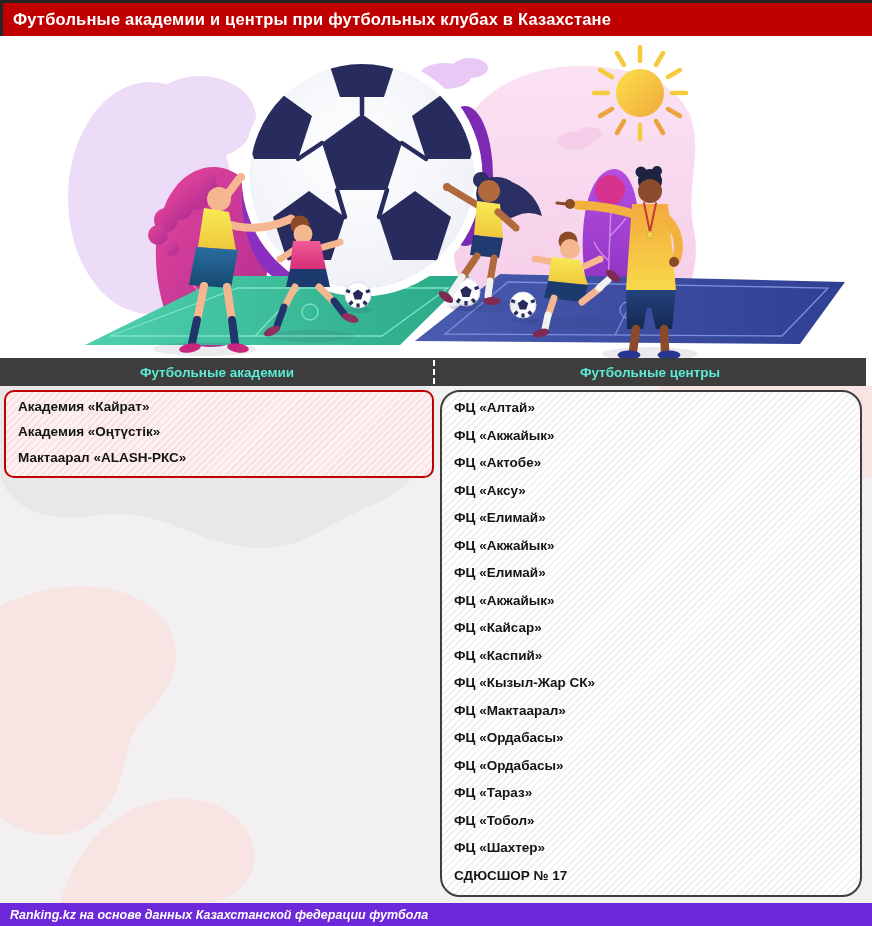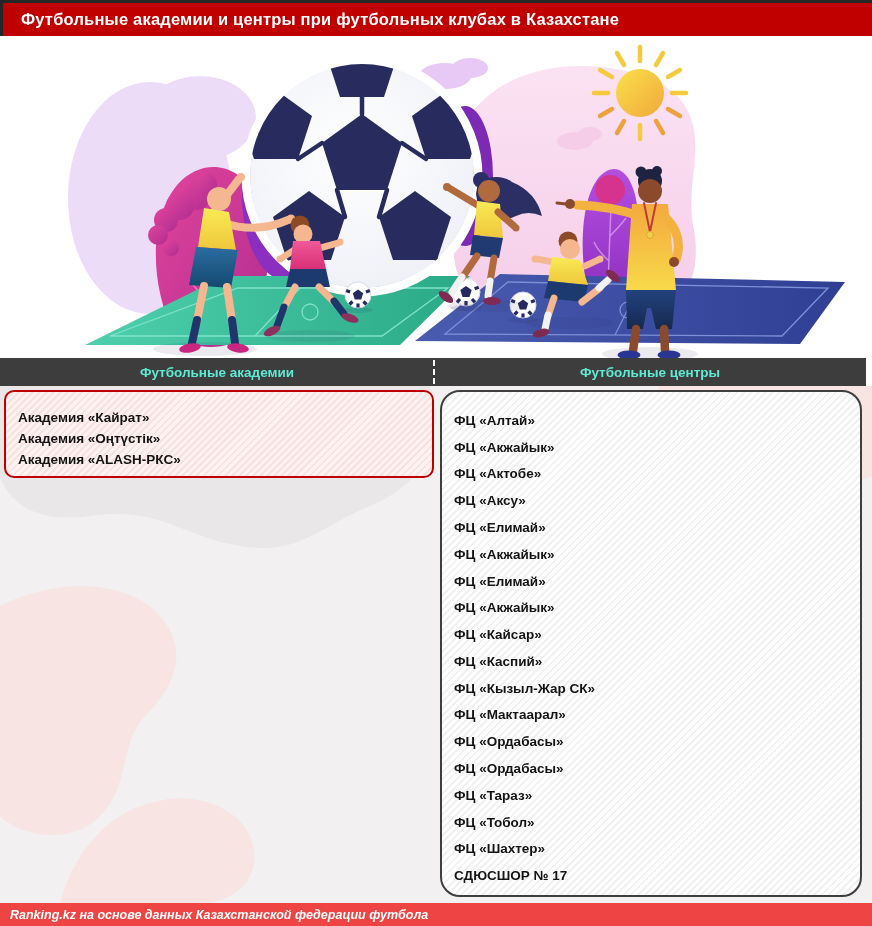--- a/index.html
+++ b/index.html
@@ -2,48 +2,48 @@
 <html><head>
 <meta charset="utf-8">
 <style>
   html,body{margin:0;padding:0;background:#fff;}
   .page{position:relative;width:872px;height:926px;overflow:hidden;background:#fff;
         font-family:"Liberation Sans",sans-serif;}
   
   .titlebar{box-sizing:border-box;height:36px;background:#c00000;
             border-top:3px solid #262626;border-left:3px solid #262626;
             display:flex;align-items:center;padding-left:10px;}
-  .titlebar h1{margin:8px;font-size:16.5px;font-weight:bold;color:#fff;letter-spacing:.2px;}
+  .titlebar h1{margin:0;font-size:16.5px;font-weight:bold;color:#fff;letter-spacing:.2px;}
   
   .hero{height:322px;background:#fff;overflow:hidden;}
   .hero svg{display:block;}
   
   .colheads{position:relative;height:28px;background:#fff;}
   .colhead{position:absolute;top:0;height:28px;background:#3d3d3d;color:#5eead4;
            display:flex;align-items:center;justify-content:center;
            font-size:13.5px;font-weight:bold;}
   .colhead.left{left:0;width:434px;}
   .colhead.right{left:434px;width:432px;}
   .dashdiv{position:absolute;left:433px;top:2px;height:24px;width:0;
            border-left:2px dashed #ffffff;z-index:2;}
   
   .content{position:relative;height:517px;background:#f2f0f0;}
   .bgblobs{position:absolute;left:0;top:0;}
   ul.box{position:absolute;margin:0;list-style:none;box-sizing:border-box;
          display:flex;flex-direction:column;justify-content:space-evenly;
-         padding:15px 8px 6px 12px;}
+         padding:2px 8px 6px 12px;}
   ul.academies{left:4px;top:4px;width:430px;height:88px;
          border:2.5px solid #c00000;border-radius:10px;
          background:repeating-linear-gradient(135deg,#fdf1f1 0px,#fdf1f1 3px,#f7e1e1 3px,#f7e1e1 5px);}
   ul.centers{left:440px;top:4px;width:422px;height:507px;
          border:2.5px solid #3f3f3f;border-radius:20px;
          background:repeating-linear-gradient(135deg,#ffffff 0px,#ffffff 3px,#f2f1f1 3px,#f2f1f1 5px);}
   li.item{flex:1;display:flex;align-items:center;font-size:13.5px;font-weight:bold;color:#141414;}
   
-  .credit{height:23px;background:#ef4444;display:flex;align-items:center;padding-left:10px;}
+  .credit{height:23px;background:#6d28d9;display:flex;align-items:center;padding-left:10px;}
   .credit span{color:#fff;font-size:12.5px;font-weight:bold;font-style:italic;}
 </style>
 </head>
 <body>
 
 <div class="page">
 
   <header class="titlebar">
     <h1>Футбольные академии и центры при футбольных клубах в Казахстане</h1>
   </header>
@@ -311,21 +311,21 @@
                C70,480 90,450 120,430 Z" fill="#f7e4e3"></path>
       <path d="M660,0 L872,0 L872,90 C800,120 720,110 680,70 C660,50 650,20 660,0 Z" fill="#f7e4e3"></path>
       <path d="M650,200 C720,170 800,190 830,250 C860,310 840,420 790,470 C750,505 690,510 660,470
                C630,430 650,380 640,330 C632,280 620,230 650,200 Z" fill="#e9e7e7"></path>
     </svg>
 
     <ul class="box academies">
 
     <li class="item">Академия «Кайрат»</li>
         <li class="item">Академия «Оңтүстік»</li>
-        <li class="item">Академия «ALASH-РКС»</li>
+        <li class="item">Мактаарал «ALASH-РКС»</li>
       </ul>
 
     <ul class="box centers">
 
     <li class="item">ФЦ «Алтай»</li>
         <li class="item">ФЦ «Акжайык»</li>
         <li class="item">ФЦ «Актобе»</li>
         <li class="item">ФЦ «Аксу»</li>
         <li class="item">ФЦ «Елимай»</li>
         <li class="item">ФЦ «Акжайык»</li>

